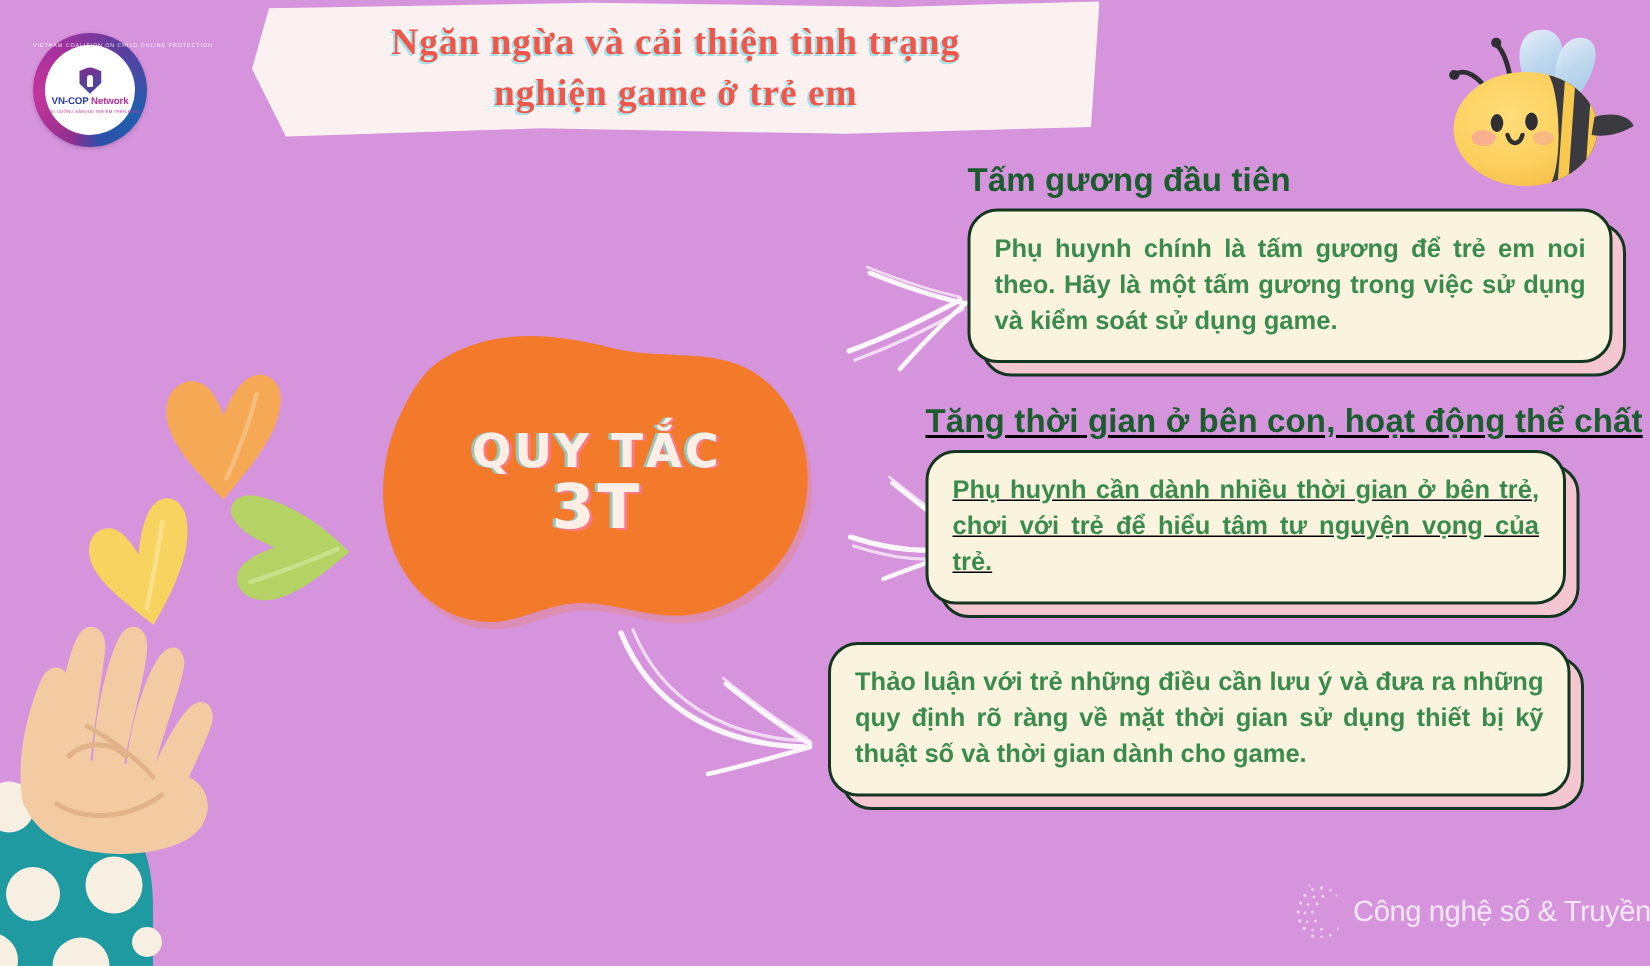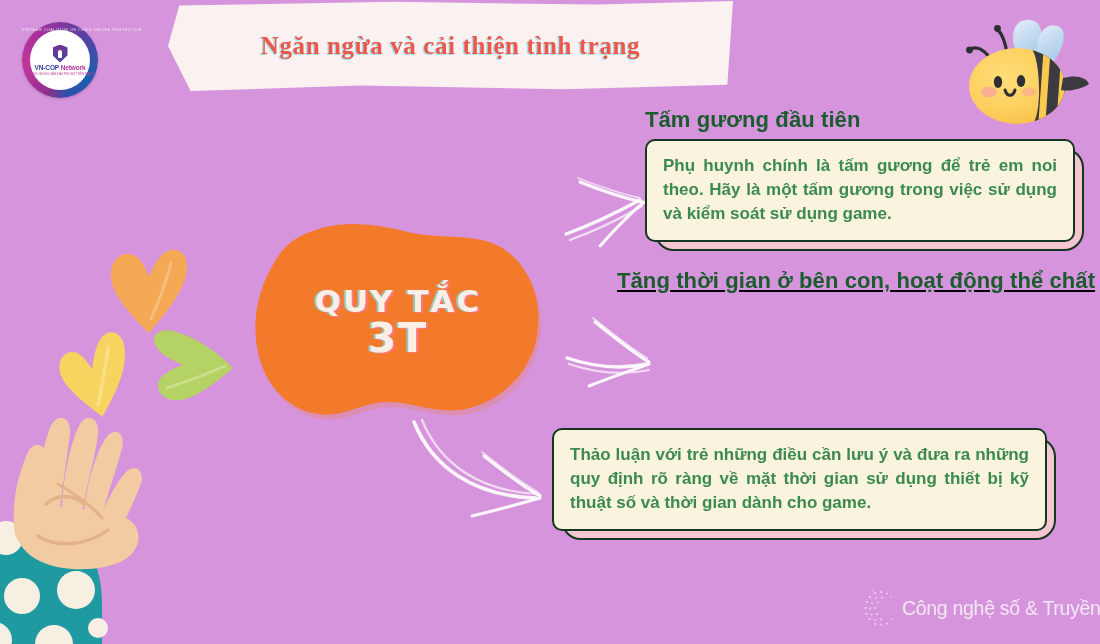--- a/index.html
+++ b/index.html
@@ -181,21 +181,21 @@
     height: 100%;
     background: #f4c6d1;
     border: 2.5px solid #14351f;
     border-radius: 20px;
     box-sizing: border-box;
   }
   .card {
     position: relative;
     background: #faf3dd;
     border: 2.5px solid #14351f;
-    border-radius: 10px;
+    border-radius: 20px;
     box-sizing: border-box;
     padding: 13px 16px 14px 16px;
   }
   .card p {
     margin: 0;
     color: #3b8a4e;
     font-weight: bold;
     font-size: 17px;
     line-height: 1.42;
     text-align: justify;
@@ -245,20 +245,21 @@
       </div>
       <div class="brand">
         <span class="b1">VN-COP</span><span class="b2"> Network</span>
       </div>
       <div class="tagline">PHÒNG CHỐNG XÂM HẠI TRẺ EM TRÊN MẠNG</div>
     </div>
   </div>
 
   <div id="title-banner">
     <div class="line">Ngăn ngừa và cải thiện tình trạng</div>
+    <div class="line">nghiện game ở trẻ em</div>
   </div>
 
   <svg id="bee" viewBox="0 0 140 115">
     <defs>
       <radialGradient id="beeBody" cx="38%" cy="38%" r="72%">
         <stop offset="0%" stop-color="#ffdd7a"></stop>
         <stop offset="60%" stop-color="#fcd05e"></stop>
         <stop offset="100%" stop-color="#f5bd45"></stop>
       </radialGradient>
       <linearGradient id="wingGrad" x1="0" y1="0" x2="0.4" y2="1">
@@ -382,20 +383,26 @@
     <div class="card-wrap">
       <div class="card-shadow"></div>
       <div class="card">
         <p>Phụ huynh chính là tấm gương để trẻ em noi theo. Hãy là một tấm gương trong việc sử dụng và kiểm soát sử dụng game.</p>
       </div>
     </div>
   </div>
 
   <div class="item" id="item-2">
     <div class="item-heading">Tăng thời gian ở bên con, hoạt động thể chất</div>
+    <div class="card-wrap">
+      <div class="card-shadow"></div>
+      <div class="card">
+        <p>Phụ huynh cần dành nhiều thời gian ở bên trẻ, chơi với trẻ để hiểu tâm tư nguyện vọng của trẻ.</p>
+      </div>
+    </div>
   </div>
 
   <div class="item" id="item-3">
     <div class="card-wrap">
       <div class="card-shadow"></div>
       <div class="card">
         <p>Thảo luận với trẻ những điều cần lưu ý và đưa ra những quy định rõ ràng về mặt thời gian sử dụng thiết bị kỹ thuật số và thời gian dành cho game.</p>
       </div>
     </div>
   </div>

